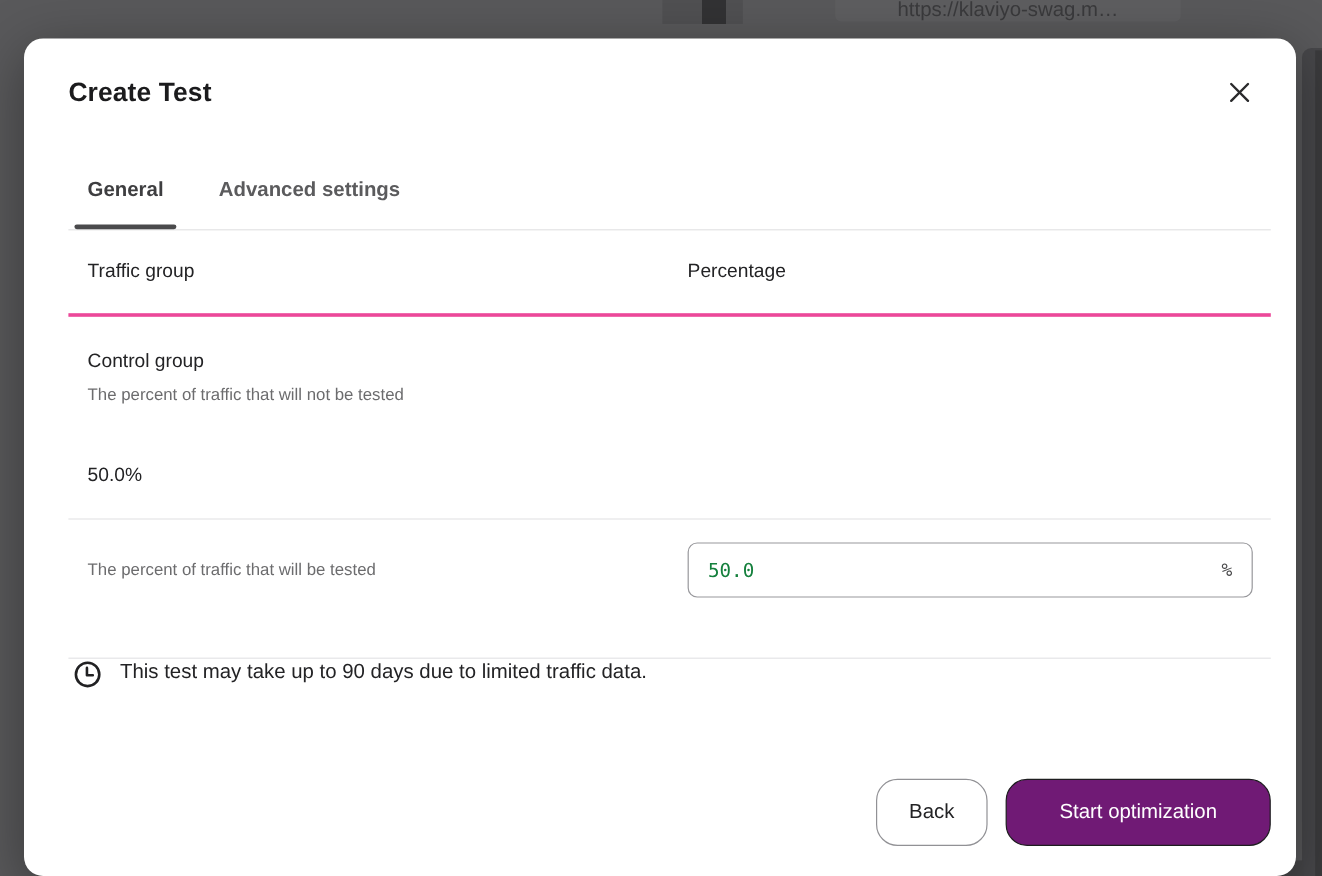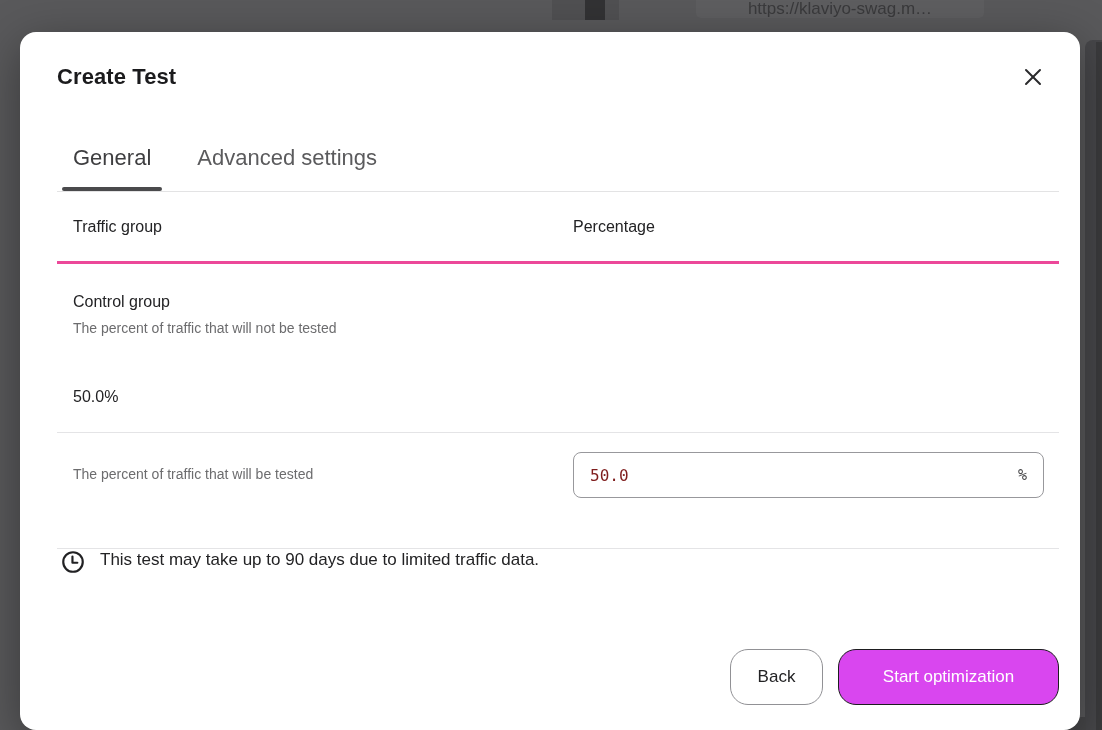--- a/index.html
+++ b/index.html
@@ -48,23 +48,24 @@
     background:none; border:none; cursor:pointer;
   }
 
   
   .tabs {
     position:absolute; left:37px; right:21px; top:96px; height:64px;
     border-bottom:1px solid #E3E3E4;
     display:flex; align-items:flex-end; padding-left:5px; gap:24px;
   }
   .tab {
-    position:relative; padding:0 11px 23px; font-size:22px; line-height:21px;
+    position:relative; padding:0 11px 23px; font-size:17px; line-height:21px;
     color:#5B5B5D; cursor:pointer; background:none; border:none;
     font-family:"Liberation Sans", sans-serif;
+    font-weight:bold;
   }
   .tab.active { color:#3E3E40; }
   .tab.active::after {
     content:""; position:absolute; left:0; right:0; bottom:0;
     height:4px; border-radius:3px; background:#4A4A4C;
   }
 
   
   .table-header {
     position:absolute; left:37px; right:21px; top:161px; height:71px;
@@ -88,21 +89,21 @@
   }
   .row-test .col-left { padding-top:26px; }
   .pct-field {
     margin-top:19px; width:471px; height:46px;
     border:1px solid #98989C; border-radius:8px;
     display:flex; align-items:center; padding:0 16px;
     background:#fff;
   }
   .pct-input {
     flex:1; border:none; outline:none; background:transparent;
-    font-family:"DejaVu Sans Mono", monospace; font-size:16px; color:#7f1d1d;
+    font-family:"DejaVu Sans Mono", monospace; font-size:16px; color:#15803d;
   }
   .pct-suffix {
     font-family:"DejaVu Sans Mono", monospace; font-size:15px; color:#48484A;
   }
 
   
   .note {
     position:absolute; left:37px; right:21px; top:517px; height:68px;
     display:flex; gap:14px; padding-left:3px;
   }
@@ -115,21 +116,21 @@
   }
   .btn {
     height:56px; border-radius:18px; font-size:17px; cursor:pointer;
     font-family:"Liberation Sans", sans-serif;
     display:flex; align-items:center; justify-content:center;
   }
   .btn-back {
     width:93px; background:#fff; border:1px solid #919195; color:#232325;
   }
   .btn-primary {
-    width:221px; background:#d946ef; border:1px solid #1D1D1F; color:#ffffff;
+    width:221px; background:#701a75; border:1px solid #1D1D1F; color:#ffffff;
   }
 </style>
 </head>
 <body>
 
 <div class="bg-artifact bg-block-a"></div>
 <div class="bg-artifact bg-vbar-top"></div>
 <div class="bg-artifact bg-block-b"></div>
 <div class="bg-artifact bg-url-pill">
   <span>https://klaviyo-swag.m…</span>

